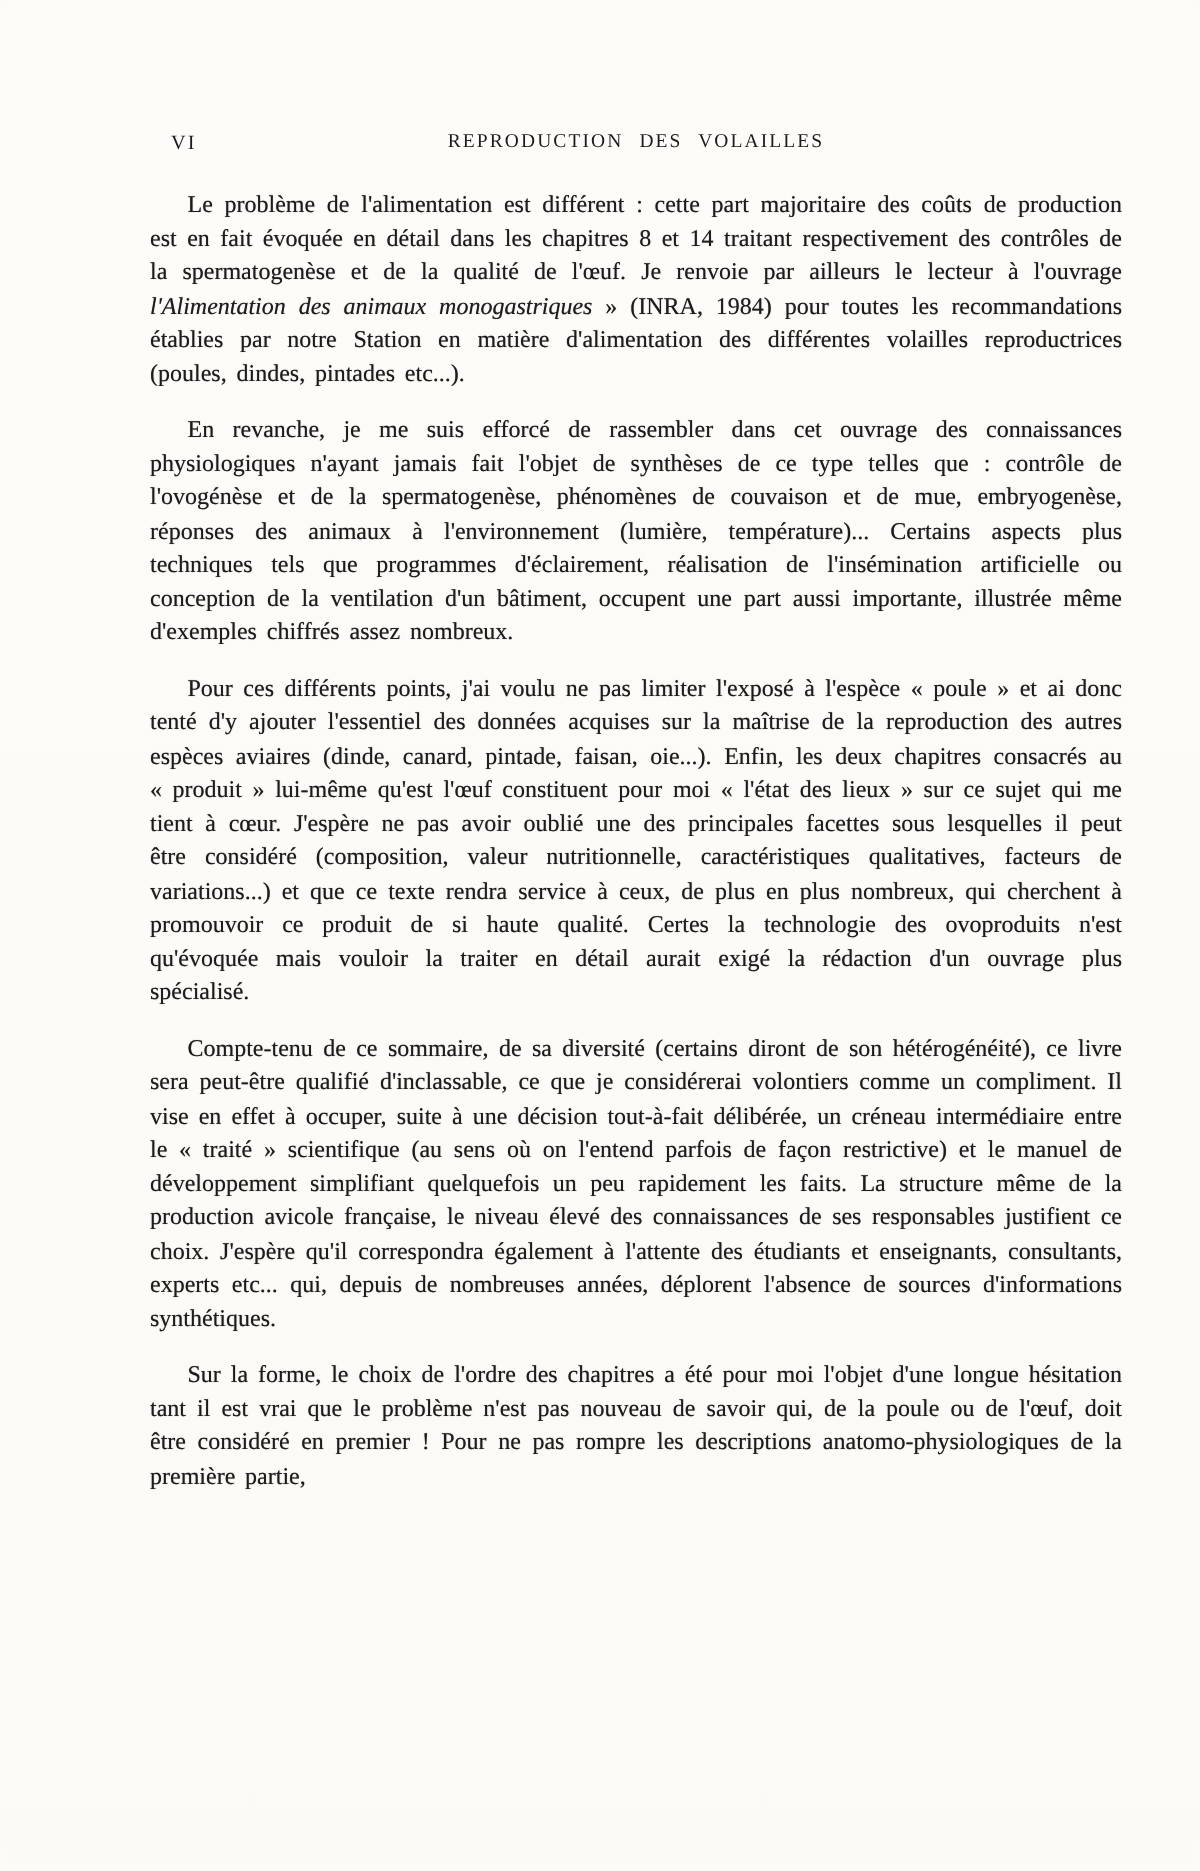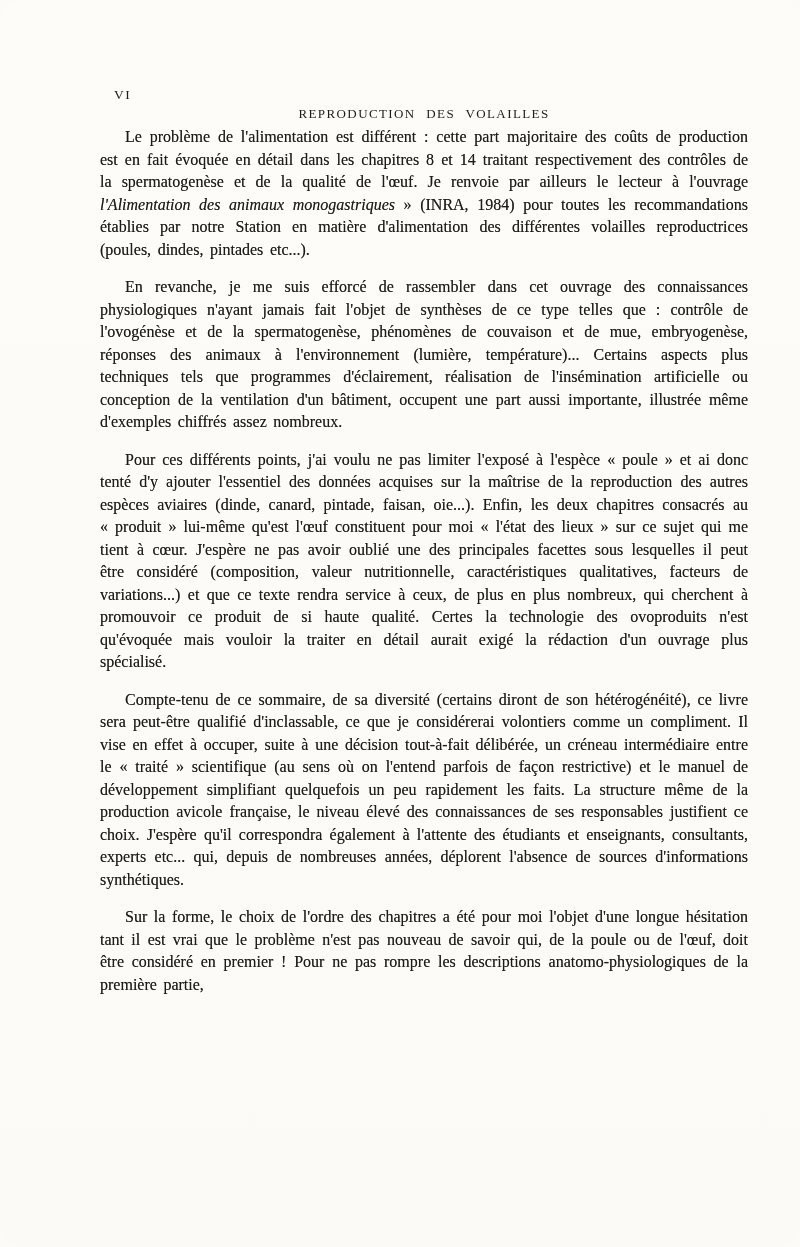--- a/index.html
+++ b/index.html
@@ -29,21 +29,20 @@
     top: 1px;
     font-size: 13.5px;
     letter-spacing: 1.5px;
   }
   .running-title {
     display: block;
     text-align: center;
     font-size: 13px;
     letter-spacing: 1.4px;
     word-spacing: 6px;
-    margin-top: 20px;
   }
   .page-body {
     position: absolute;
     top: 126px;
     left: 100px;
     width: 648px;
     font-size: 16px;
     line-height: 22.5px;
     text-align: justify;
     word-spacing: 0.16em;

